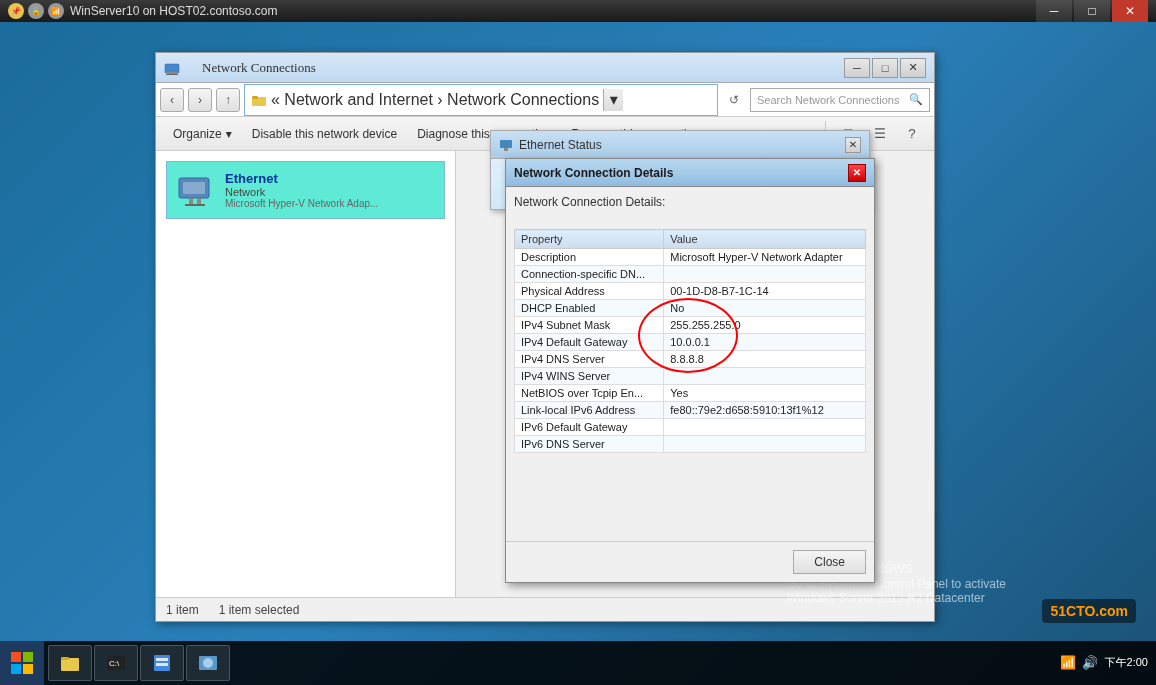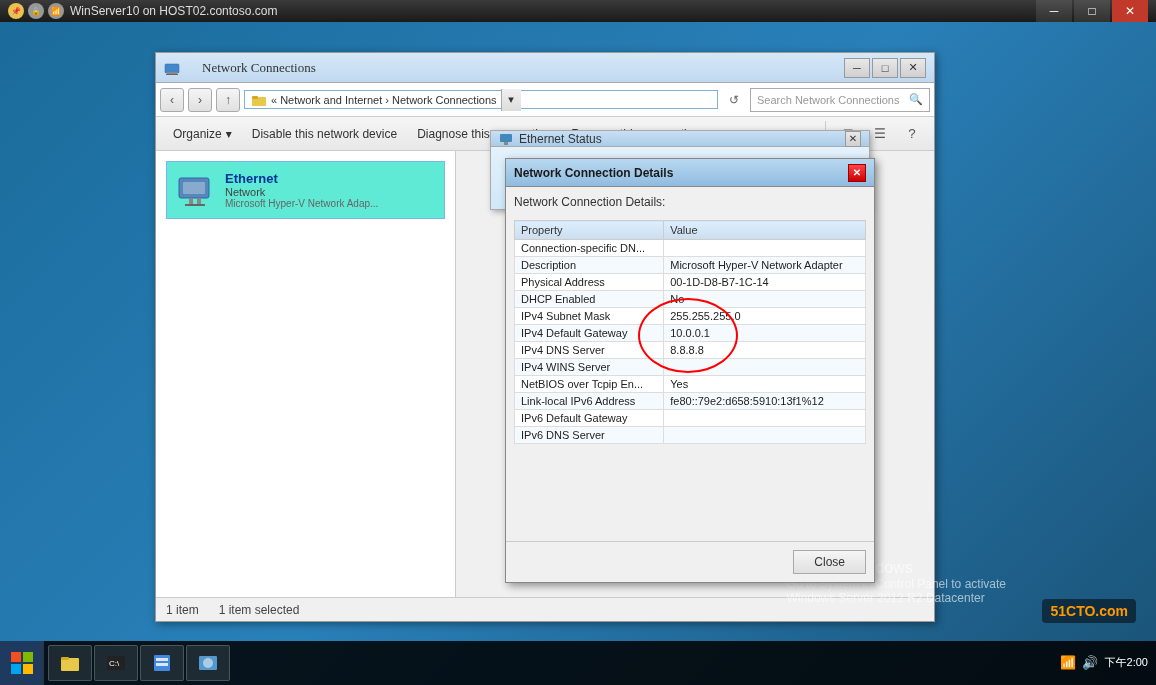--- a/index.html
+++ b/index.html
@@ -187,27 +187,27 @@
       display: flex;
       align-items: center;
       justify-content: center;
       font-size: 12px;
       cursor: pointer;
       color: #555;
     }
 
     .address-field {
       flex: 1;
-      height: 19px;
+      height: 32px;
       border: 1px solid #7fb3d3;
       background: white;
       display: flex;
       align-items: center;
       padding: 0 6px;
-      font-size: 11px;
+      font-size: 16px;
       color: #333;
       gap: 4px;
     }
 
     .address-dropdown {
       width: 20px;
       height: 22px;
       border-left: 1px solid #aaa;
       background: linear-gradient(to bottom, #f0f0f0, #ddd);
       display: flex;
@@ -434,21 +434,21 @@
       left: 490px;
       width: 380px;
       height: 80px;
       background: linear-gradient(to bottom, #e8f4fc, #d0e8f8);
       border: 1px solid #aaa;
       box-shadow: 2px 2px 6px rgba(0,0,0,0.3);
       z-index: 50;
     }
 
     .eth-status-titlebar {
-      height: 16px;
+      height: 28px;
       background: linear-gradient(to bottom, #c8e0f4, #aacce8);
       display: flex;
       align-items: center;
       padding: 0 8px;
       justify-content: space-between;
       border-bottom: 1px solid #aaa;
     }
 
     .eth-title-left {
       display: flex;
@@ -508,21 +508,21 @@
 
     .ncd-content {
       flex: 1;
       padding: 8px;
       overflow: hidden;
     }
 
     .ncd-label {
       font-size: 12px;
       color: #333;
-      margin-bottom: 11px;
+      margin-bottom: 20px;
       font-weight: normal;
     }
 
     .ncd-table {
       width: 100%;
       border-collapse: collapse;
       font-size: 11px;
       border: 1px solid #ccc;
     }
 
@@ -744,26 +744,26 @@
       <div class="ncd-label">Network Connection Details:</div>
       <table class="ncd-table">
         <thead>
           <tr>
             <th>Property</th>
             <th>Value</th>
           </tr>
         </thead>
         <tbody id="ncd-tbody">
         <tr>
+              <td>Description</td>
+              <td>Microsoft Hyper-V Network Adapter</td>
+            </tr>
+            <tr>
               <td>Connection-specific DN...</td>
               <td></td>
-            </tr>
-            <tr>
-              <td>Description</td>
-              <td>Microsoft Hyper-V Network Adapter</td>
             </tr>
             <tr>
               <td>Physical Address</td>
               <td>00-1D-D8-B7-1C-14</td>
             </tr>
             <tr>
               <td>DHCP Enabled</td>
               <td>No</td>
             </tr>
             <tr>

